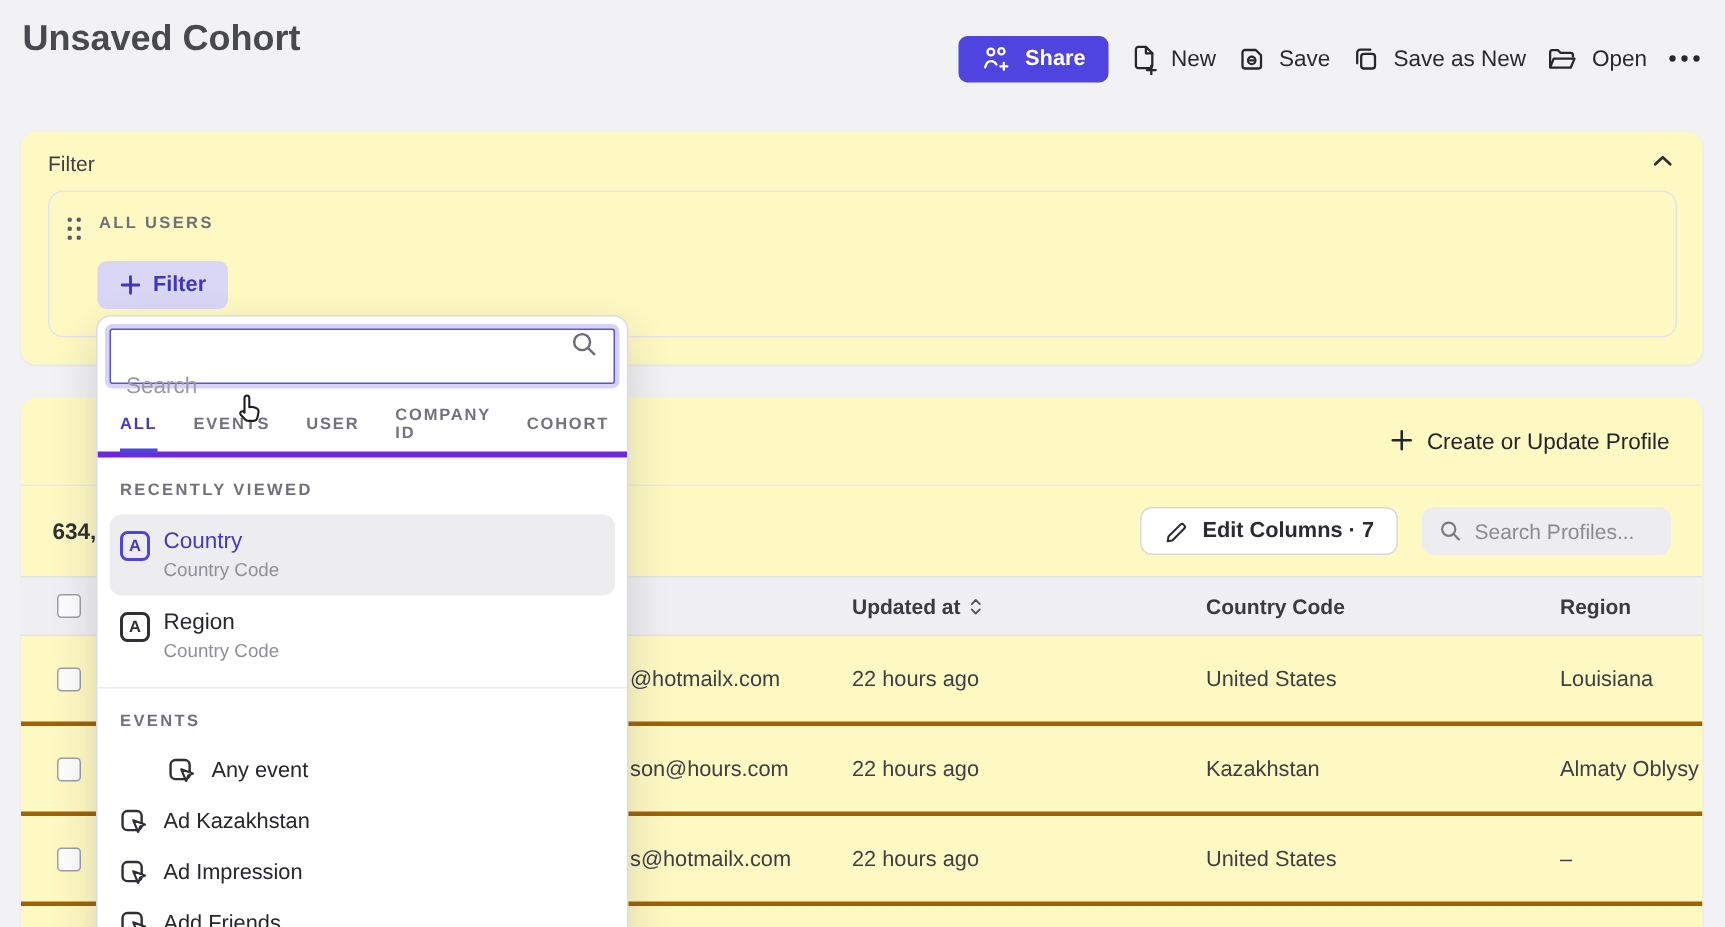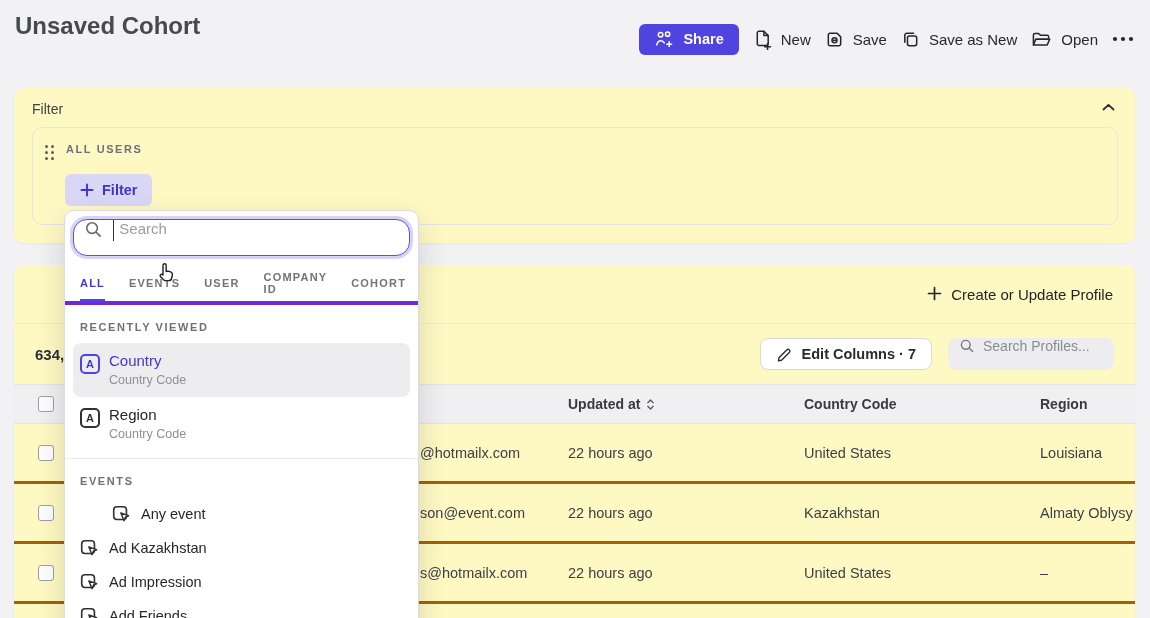--- a/index.html
+++ b/index.html
@@ -35,41 +35,41 @@
   .profiles-card { top:265px; height:420px; overflow:hidden; }
   .card-toprow { height:59px; display:flex; align-items:center; justify-content:flex-end;
     padding:0 22px; border-bottom:1px solid #e9e9ed; }
   .create-btn { display:flex; align-items:flex-start; gap:9px; font-size:15px; font-weight:500; color:#242429; cursor:pointer; }
   .actions-row { position:relative; height:60px; display:flex; align-items:center; padding:0 21px; }
   .profile-count { font-size:15px; font-weight:700; color:#2f2f35; white-space:nowrap; }
   .actions-spacer { flex:1; }
   .edit-cols-btn { height:32px; display:flex; align-items:center; gap:9px; padding:0 15px;
     background:#fff; border:1px solid #d8d8de; border-radius:8px; font-size:14.5px; font-weight:600;
     color:#2a2a30; cursor:pointer; }
-  .profiles-search { width:166px; height:32px; margin-left:16px; display:flex; align-items:flex-start; gap:8px;
+  .profiles-search { width:166px; height:32px; margin-left:16px; display:flex; align-items:center; gap:8px;
     padding:0 11px; background:#ededf0; border-radius:8px; color:#7a7a84; }
   .profiles-search input { border:none; outline:none; background:transparent; width:100%;
     font-size:14px; font-family:inherit; color:#3e3e45; }
   .profiles-search input::placeholder { color:#8a8a93; }
   
   .t-header { position:relative; height:40px; background:#f0f0f2; border-top:1px solid #e3e3e7;
     border-bottom:1px solid #e3e3e7; font-size:14px; font-weight:600; color:#3a3a41; }
   .t-row { position:relative; height:60px; border-bottom:3px solid #a16207; font-size:14.5px; color:#3e3e45; }
   .cell { position:absolute; top:50%; transform:translateY(-50%); white-space:nowrap; }
   .c-check { left:24px; } .c-email { left:406px; } .c-updated { left:554px; }
   .c-country { left:790px; } .c-region { left:1026px; }
   .checkbox { width:16px; height:16px; border:1.5px solid #9d9da6; border-radius:3px; background:#fdfdfe; cursor:pointer; }
   .sort-wrap { display:inline-flex; align-items:center; gap:6px; cursor:pointer; }
   
   .dropdown { position:absolute; left:64px; top:210px; width:355px; height:430px; z-index:10;
     background:#fff; border:1px solid #dcdce2; border-radius:10px;
     box-shadow:0 12px 30px rgba(25,25,40,.16); overflow:hidden; }
-  .dd-search { margin:8px; height:37px; display:flex; align-items:flex-start; gap:5px; padding:0 10px;
-    background:#fff; border:1.5px solid #5b50e6; border-radius:14px;
-    box-shadow:0 0 0 3px #d7d3f6; color:#6a6a74; }
+  .dd-search { margin:8px; height:37px; display:flex; align-items:flex-end; gap:5px; padding:0 10px;
+    background:#fff; border:1.5px solid #5b50e6; border-radius:2px;
+    box-shadow:0 0 0 3px #d7d3f6; color:#6a6a74;flex-direction:column; }
   .dd-caret { width:1.5px; height:21px; background:#33333a; margin-left:5px; }
   .dd-search input { border:none; outline:none; background:transparent; width:100%;
     font-size:15px; font-family:inherit; color:#3e3e45; }
   .dd-search input::placeholder { color:#9b9ba4; }
   .dd-tabs { display:flex; align-items:stretch; gap:24px; padding:0 15px; height:41px;
     border-bottom:4px solid #6d28d9; }
   .dd-tab { display:flex; align-items:center; font-size:11px; font-weight:700; letter-spacing:1.2px;
     color:#72727c; cursor:pointer; border-bottom:3px solid transparent; margin-bottom:-1px; padding-top:3px; }
   .dd-tab.active { color:#4338ca; border-bottom-color:#4f44e0; }
   .dd-section-label { margin:16px 0 10px 15px; font-size:11px; font-weight:700; letter-spacing:1.6px; color:#70707b; }
@@ -251,21 +251,21 @@
         </div>
       <div class="cell c-email">@hotmailx.com</div>
       <div class="cell c-updated">22 hours ago</div>
       <div class="cell c-country">United States</div>
       <div class="cell c-region">Louisiana</div>
     </div>
     <div class="t-row">
       <div class="cell c-check">
           <div class="checkbox"></div>
         </div>
-      <div class="cell c-email">son@event.com</div>
+      <div class="cell c-email">son@hours.com</div>
       <div class="cell c-updated">22 hours ago</div>
       <div class="cell c-country">Kazakhstan</div>
       <div class="cell c-region">Almaty Oblysy</div>
     </div>
     <div class="t-row">
       <div class="cell c-check">
           <div class="checkbox"></div>
         </div>
       <div class="cell c-email">s@hotmailx.com</div>
       <div class="cell c-updated">22 hours ago</div>

